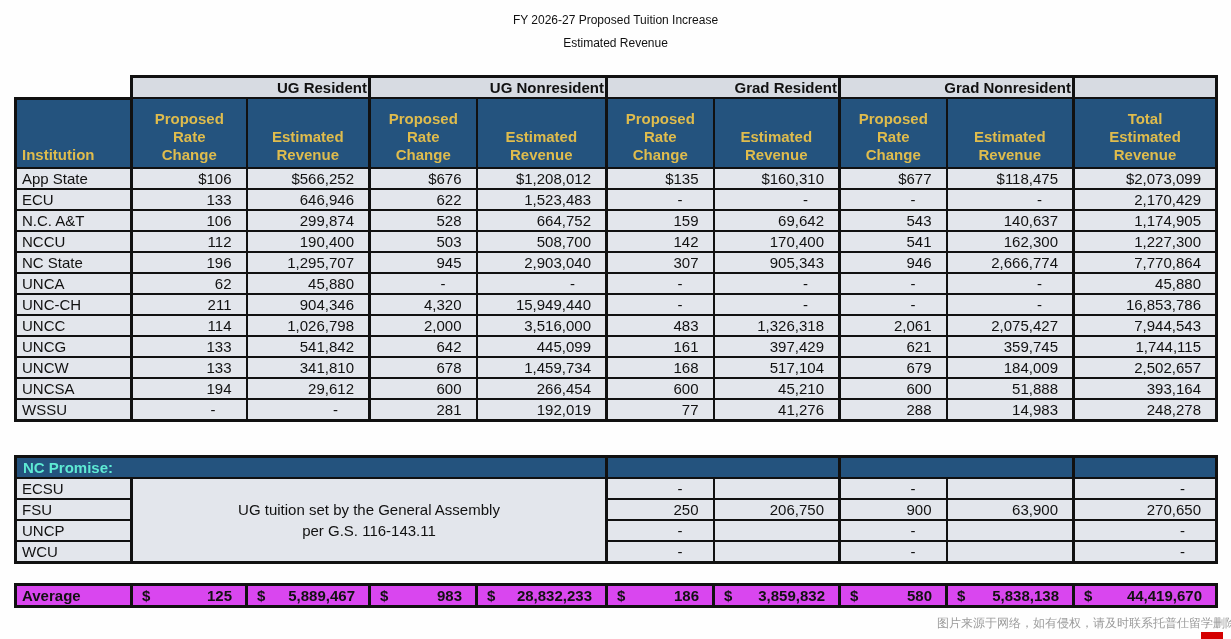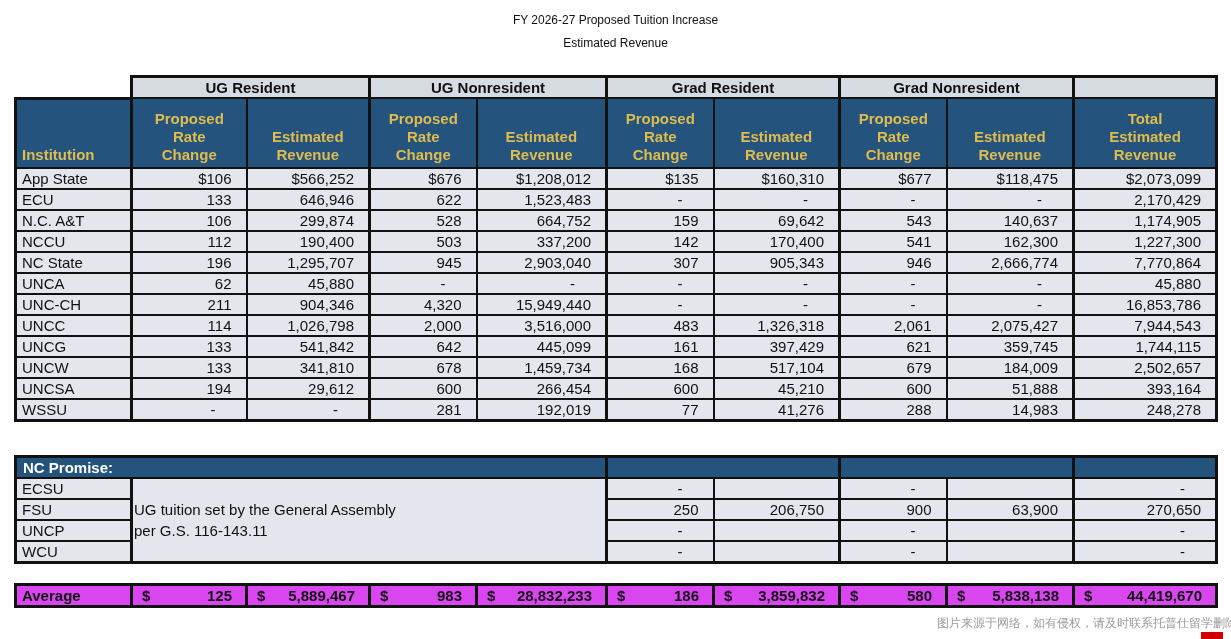--- a/index.html
+++ b/index.html
@@ -11,31 +11,31 @@
   #main-table{top:75px;}
   #nc-table{top:455px;}
   #avg-table{top:583px;}
   td{font-size:15px;overflow:hidden;white-space:nowrap;box-sizing:border-box;}
   .b{border:2px solid #111;}
   .bl3{border-left-width:3px;}
   .br3{border-right-width:3px;}
   .bt3{border-top-width:3px;}
   .bb3{border-bottom-width:3px;}
   .blank{border:none;background:transparent;}
-  .grp{background:#d7dbe2;font-weight:bold;text-align:center;height:19px;}
+  .grp{background:#d7dbe2;font-weight:bold;text-align:right;height:19px;}
   .subh{background:#24537e;color:#dfbc4d;font-weight:bold;text-align:center;
         vertical-align:bottom;white-space:pre-line;height:70px;line-height:18px;padding-bottom:3px;}
   .subh.inst-h{text-align:left;padding-left:5px;}
   .cell{background:#e3e6ec;height:21px;}
   .inst{text-align:left;padding-left:5px;}
   .num{text-align:right;padding-right:14px;}
   .dash{text-align:right;padding-right:30px;}
   .dark{background:#24537e;height:20px;}
-  .nclabel{color:#ffffff;font-weight:bold;text-align:left;padding-left:6px;}
-  .note{vertical-align:middle;line-height:21px;border-bottom-width:3px;}
+  .nclabel{color:#5eead4;font-weight:bold;text-align:left;padding-left:6px;}
+  .note{text-align:center;vertical-align:middle;line-height:21px;border-bottom-width:3px;}
   .avgtd{background:#d946ef;font-weight:bold;height:22px;}
   .money{display:flex;justify-content:space-between;padding:0 12px 0 8px;}
   .watermark{position:absolute;top:615px;right:-6px;font-size:12px;color:#9b9b9b;white-space:nowrap;}
   .corner-red{position:absolute;bottom:0;right:8px;width:22px;height:7px;background:#d40000;}
 </style>
 </head>
 <body>
 
 <div class="page">
 
@@ -128,21 +128,21 @@
           <td class="b cell num">69,642</td>
           <td class="b cell num bl3">543</td>
           <td class="b cell num">140,637</td>
           <td class="b cell num bl3 br3">1,174,905</td>
         </tr>
         <tr>
           <td class="b cell inst bl3">NCCU</td>
           <td class="b cell num bl3">112</td>
           <td class="b cell num">190,400</td>
           <td class="b cell num bl3">503</td>
-          <td class="b cell num">337,200</td>
+          <td class="b cell num">508,700</td>
           <td class="b cell num bl3">142</td>
           <td class="b cell num">170,400</td>
           <td class="b cell num bl3">541</td>
           <td class="b cell num">162,300</td>
           <td class="b cell num bl3 br3">1,227,300</td>
         </tr>
         <tr>
           <td class="b cell inst bl3">NC State</td>
           <td class="b cell num bl3">196</td>
           <td class="b cell num">1,295,707</td>

